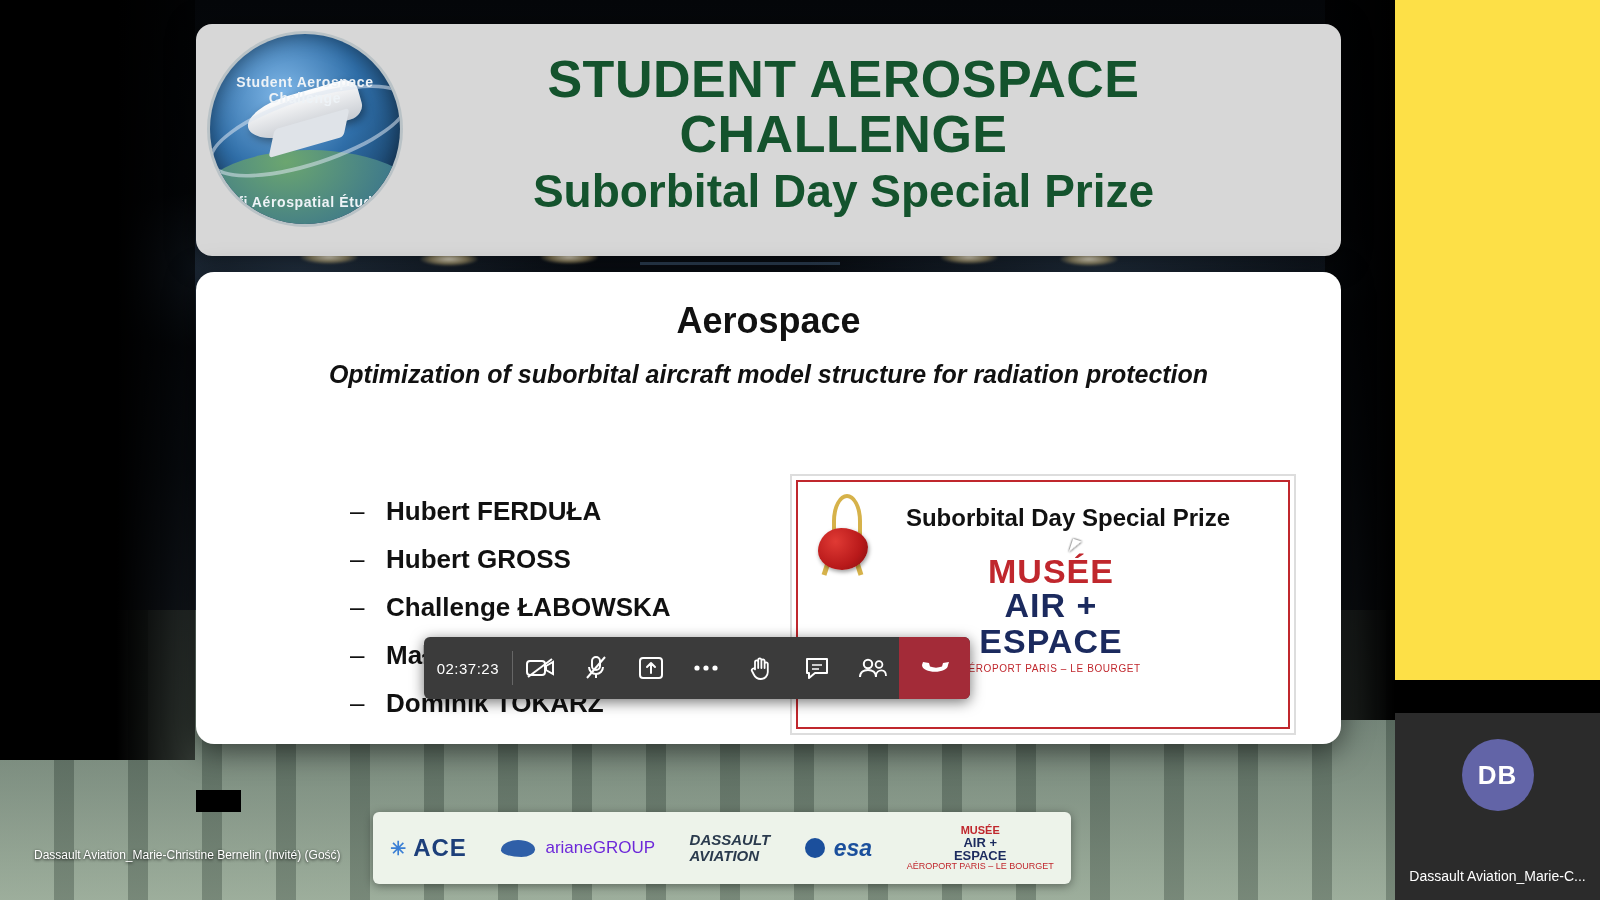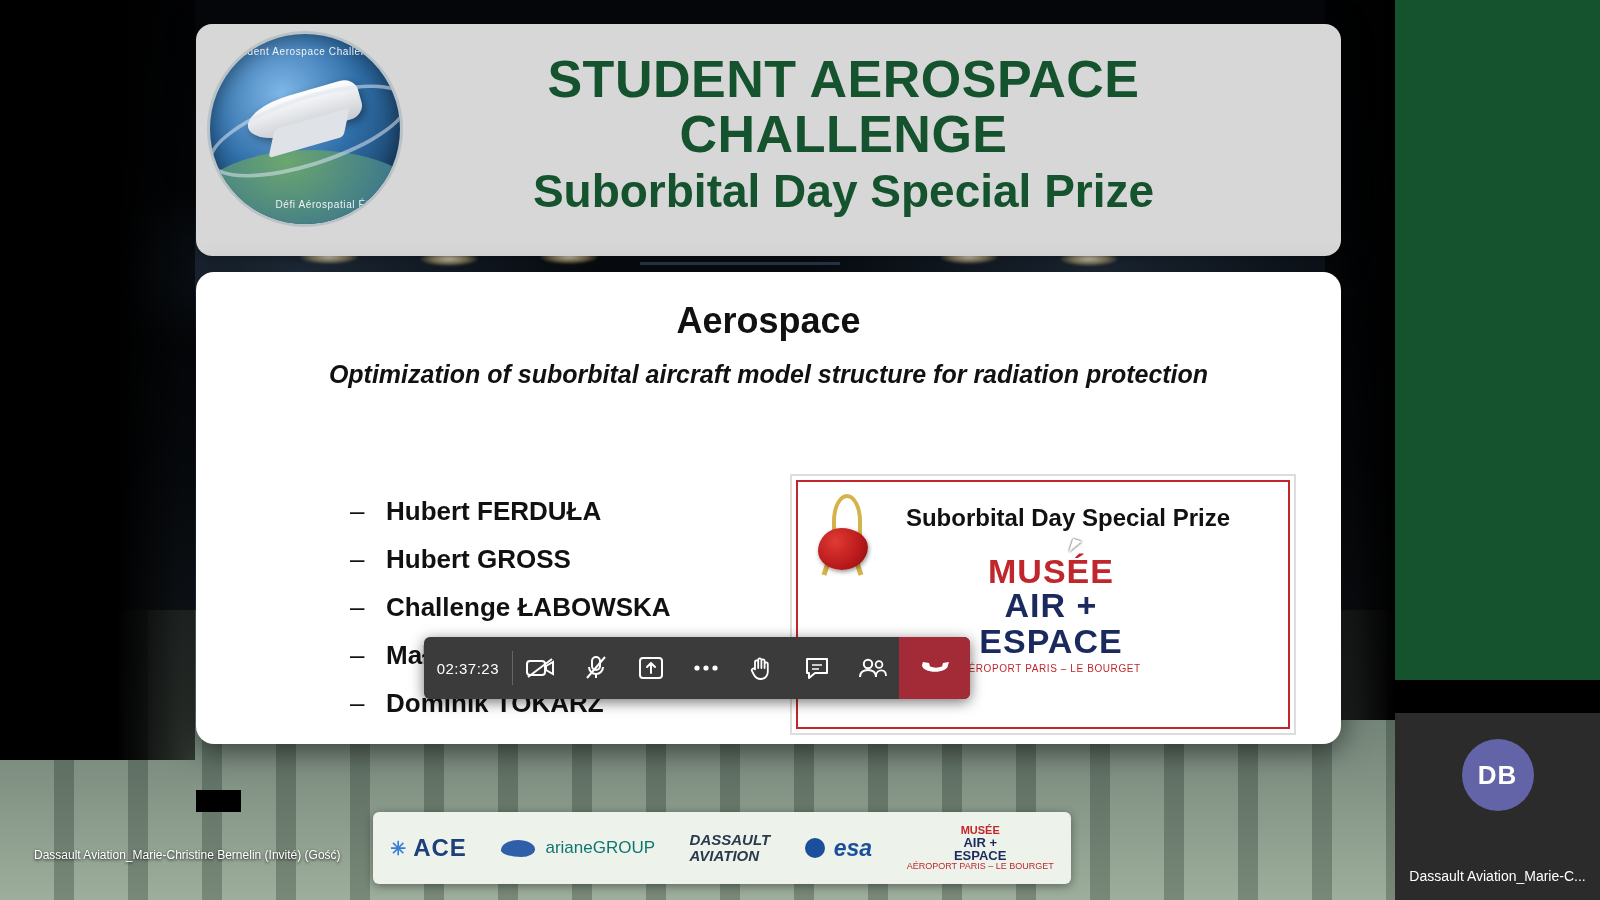--- a/index.html
+++ b/index.html
@@ -169,23 +169,24 @@
     background: radial-gradient(ellipse at 40% 10%, #6ea86c 0%, #3e7a8f 55%, #16364d 100%);
     border-radius: 50%;
     opacity: 0.95;
   }
   .sac-logo .txt-top,
   .sac-logo .txt-bot {
     position: absolute;
     width: 100%;
     text-align: center;
     color: #eef3f7;
-    font-size: 10px;
-    font-weight: 400;
+    font-size: 14px;
+    font-weight: 700;
     letter-spacing: 0.6px;
+    margin-top: 28px;
   }
   .sac-logo .txt-top { top: 12px; }
   .sac-logo .txt-bot { bottom: 14px; text-align: right; }
 
   .slide-main {
     position: absolute;
     left: 196px;
     top: 272px;
     width: 1145px;
     height: 472px;
@@ -335,21 +336,21 @@
     background: #edf3ea;
     border-radius: 6px;
     display: flex;
     align-items: center;
     justify-content: space-around;
     box-shadow: 0 2px 10px rgba(0,0,0,0.4);
   }
   .sponsor { display: flex; align-items: center; gap: 6px; }
   .sp-ace { font-size: 24px; font-weight: 700; color: #1d3f7a; letter-spacing: 1px; }
   .sp-ace .star { color: #3a7fd5; font-size: 19px; }
-  .sp-ariane { font-size: 17px; color: #0f766e; }
+  .sp-ariane { font-size: 17px; color: #6d28d9; }
   .sp-ariane .swoosh {
     display: inline-block;
     width: 34px; height: 17px;
     background: #2f5fa8;
     border-radius: 50% 50% 40% 60% / 60% 55% 45% 40%;
     margin-right: 4px;
     vertical-align: middle;
   }
   .sp-dassault { font-size: 15px; font-style: italic; font-weight: 700; color: #2a3a4d; line-height: 1.05; text-align: left; }
   .sp-esa { font-size: 23px; font-weight: 700; color: #1b4f9c; font-style: italic; }
@@ -449,21 +450,21 @@
     text-shadow: 0 1px 3px rgba(0,0,0,0.9);
   }
 
   
   .right-col {
     position: absolute;
     left: 1395px;
     top: 0;
     width: 205px;
     height: 680px;
-    background: #14532d;
+    background: #fde047;
   }
   .tile {
     position: absolute;
     left: 0;
     top: 713px;
     width: 205px;
     height: 187px;
     background: #2b2b2b;
   }
   .tile-avatar {

